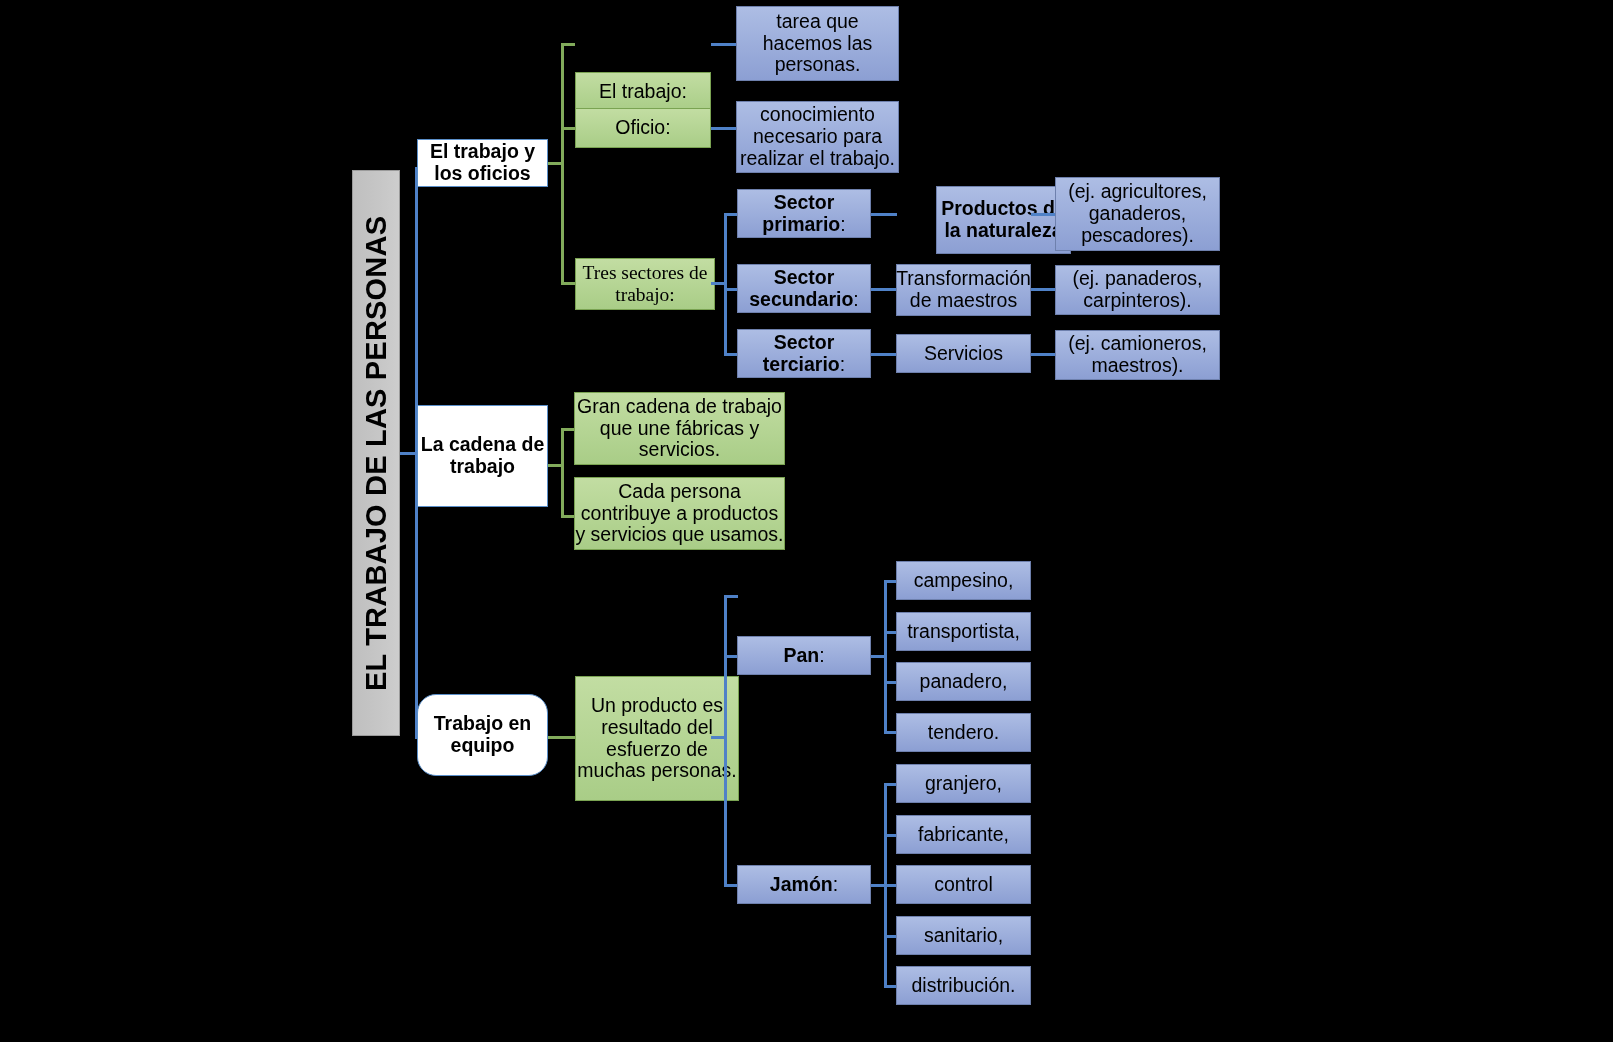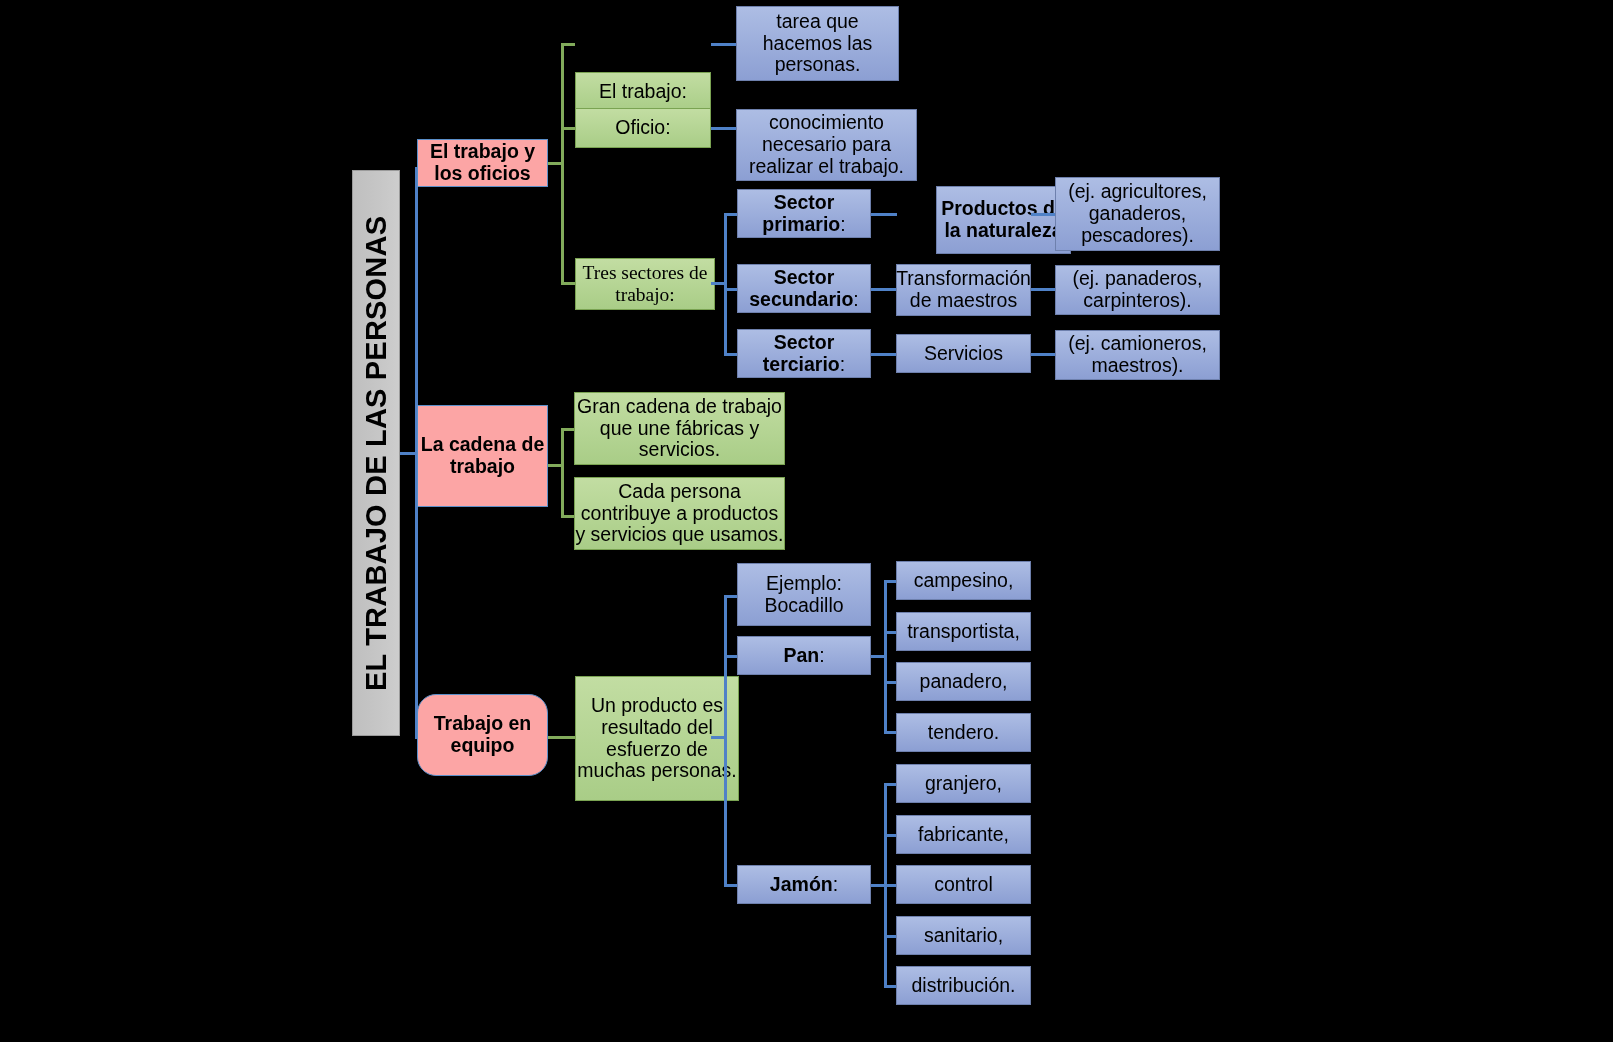--- a/index.html
+++ b/index.html
@@ -12,21 +12,21 @@
   
   .root{
     background:linear-gradient(to right,#cdcdcd,#c6c6c6 45%,#bfbfbf);
     border:1px solid #9a9a9a;
     font-weight:bold;font-size:29px;letter-spacing:.2px;
     writing-mode:vertical-rl;transform:rotate(180deg);
   }
 
   
   .lvl1{
-    background:#fca5a5;border:1px solid #5b8fc9;
+    background:#ffffff;border:1px solid #5b8fc9;
     font-weight:bold;font-size:19.5px;
   }
 
   
   .green{
     background:linear-gradient(to bottom,#c2dda2,#a9cd87);
     border:1px solid #7aa352;
     font-size:19.5px;
   }
 
@@ -85,21 +85,21 @@
   <div class="node green" style="left:575px;top:258px;width:140px;height:52px;font-family:Liberation Serif, serif;">
     <span>Tres sectores de trabajo:</span>
   </div>
 
   <div class="ln b-ln" style="left:711px;top:43px;width:26px;height:3px;"></div>
   <div class="node blue" style="left:736px;top:6px;width:163px;height:75px;">
     <span>tarea que hacemos las personas.</span>
   </div>
 
   <div class="ln b-ln" style="left:711px;top:127px;width:26px;height:3px;"></div>
-  <div class="node blue" style="left:736px;top:109px;width:181px;height:72px;">
+  <div class="node blue" style="left:736px;top:101px;width:163px;height:72px;">
     <span>conocimiento necesario para realizar el trabajo.</span>
   </div>
 
   <div class="ln b-ln" style="left:711px;top:282px;width:16px;height:3px;"></div>
   <div class="ln b-ln" style="left:724px;top:213px;width:3px;height:143px;"></div>
   <div class="ln b-ln" style="left:724px;top:213px;width:14px;height:3px;"></div>
   <div class="ln b-ln" style="left:724px;top:288px;width:14px;height:3px;"></div>
   <div class="ln b-ln" style="left:724px;top:353px;width:14px;height:3px;"></div>
 
   <div class="node blue bold" style="left:737px;top:189px;width:134px;height:49px;">
@@ -161,23 +161,20 @@
   <div class="node green" style="left:575px;top:676px;width:164px;height:125px;">
     <span>Un producto es resultado del esfuerzo de muchas personas.</span>
   </div>
 
   <div class="ln b-ln" style="left:711px;top:736px;width:16px;height:3px;"></div>
   <div class="ln b-ln" style="left:724px;top:595px;width:3px;height:291px;"></div>
   <div class="ln b-ln" style="left:724px;top:595px;width:14px;height:3px;"></div>
   <div class="ln b-ln" style="left:724px;top:655px;width:14px;height:3px;"></div>
   <div class="ln b-ln" style="left:724px;top:884px;width:14px;height:3px;"></div>
 
-  <div class="node blue" style="left:737px;top:563px;width:134px;height:63px;">
-    <span>Ejemplo: Bocadillo</span>
-  </div>
 
   <div class="node blue bold" style="left:737px;top:636px;width:134px;height:39px;">
     <span>
       <span>Pan</span><span style="font-weight:normal">:</span>
     </span>
   </div>
   <div class="ln b-ln" style="left:871px;top:655px;width:16px;height:3px;"></div>
   <div class="ln b-ln" style="left:884px;top:580px;width:3px;height:153px;"></div>
   <div class="ln b-ln" style="left:884px;top:580px;width:12px;height:3px;"></div>
   <div class="ln b-ln" style="left:884px;top:631px;width:12px;height:3px;"></div>

